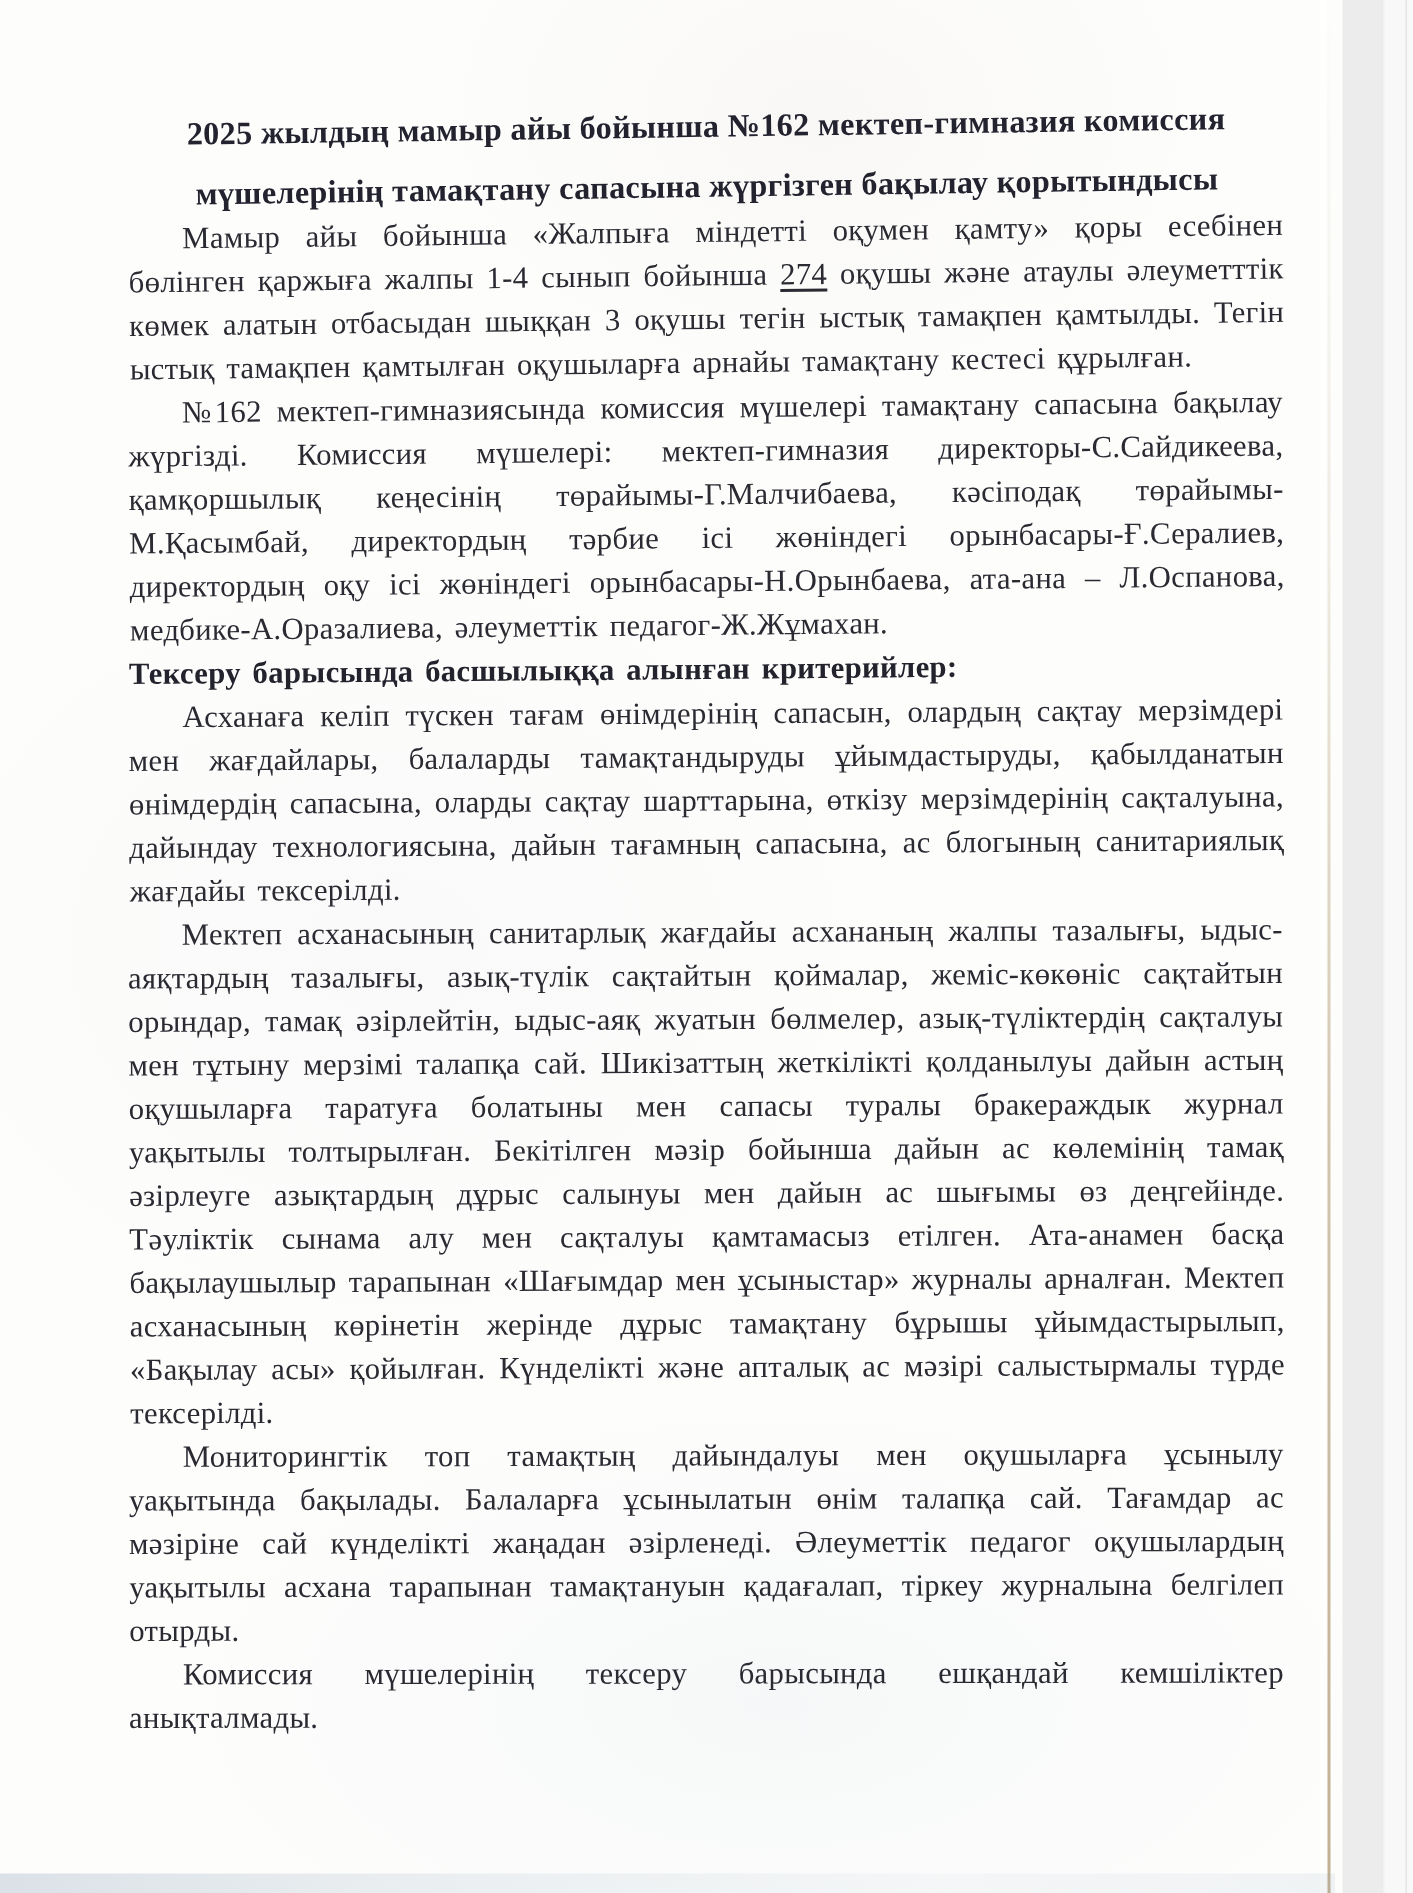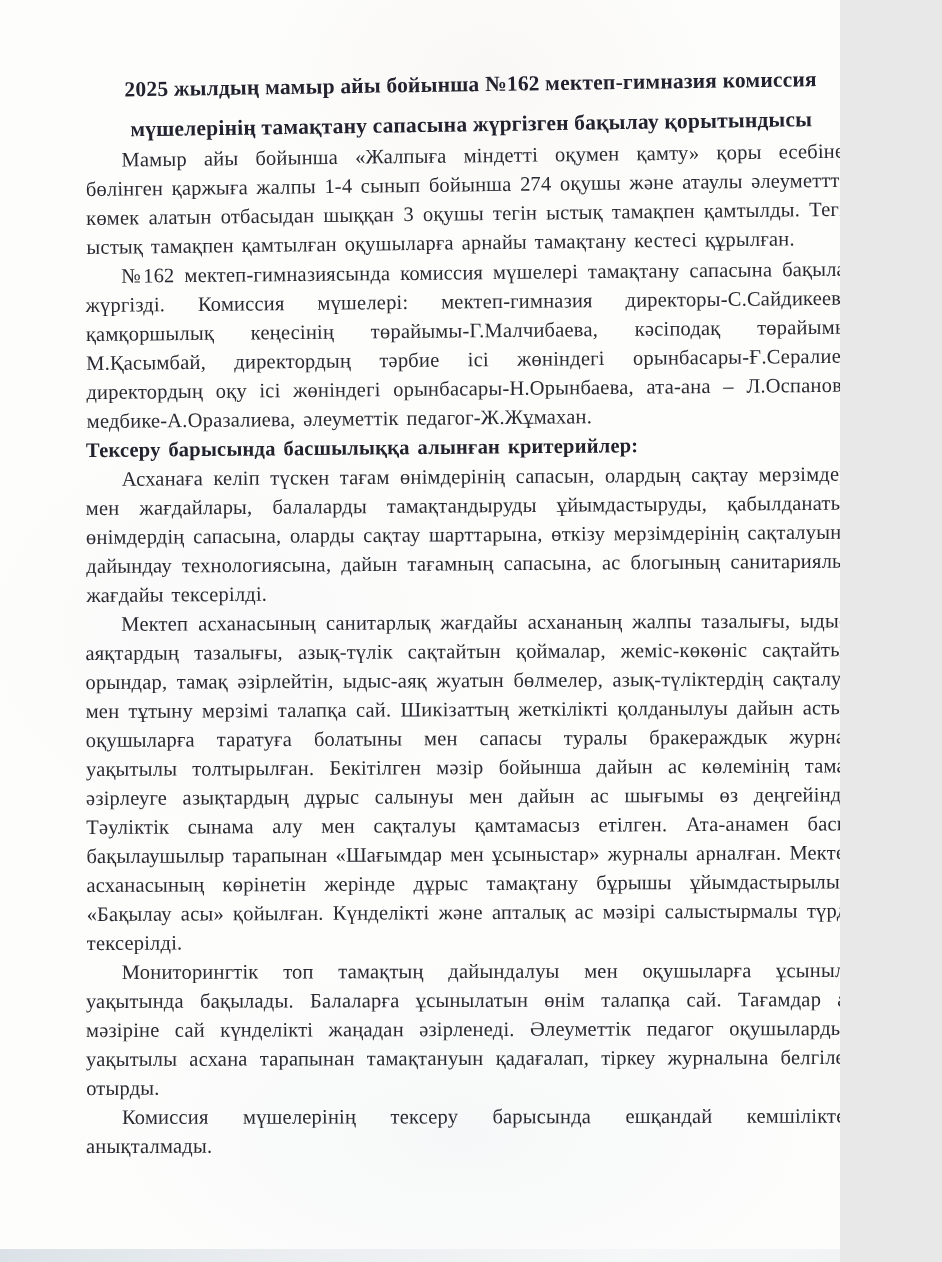--- a/index.html
+++ b/index.html
@@ -3,21 +3,21 @@
 <meta charset="utf-8">
 <style>
   html, body {
     margin: 0;
     padding: 0;
     background: #e8e8e8;
     font-family: "Liberation Serif", serif;
   }
   .page {
     position: relative;
-    width: 840px;
+    width: 942px;
     height: 1262px;
     overflow: hidden;
     background:
       radial-gradient(ellipse 420px 300px at 58% 6%, rgba(210,200,190,0.10), transparent 60%),
       radial-gradient(ellipse 520px 420px at 28% 50%, rgba(195,202,210,0.07), transparent 62%),
       radial-gradient(ellipse 640px 320px at 55% 90%, rgba(185,198,212,0.10), transparent 62%),
       #fdfdfc;
     color: #2a2a32;
   }
   
@@ -52,20 +52,21 @@
     margin: 0;
     text-indent: 36px;
     transform-origin: 0 50%;
   }
   .doc-body p.heading {
     font-weight: bold;
     text-indent: 0;
     color: #23232e;
   }
   .u-num {
+    text-decoration: underline;
     text-underline-offset: 3px;
   }
   
   .edge-tan-line {
     position: absolute;
     top: 0;
     bottom: 0;
     left: 885px;
     width: 2px;
     background: linear-gradient(180deg,

